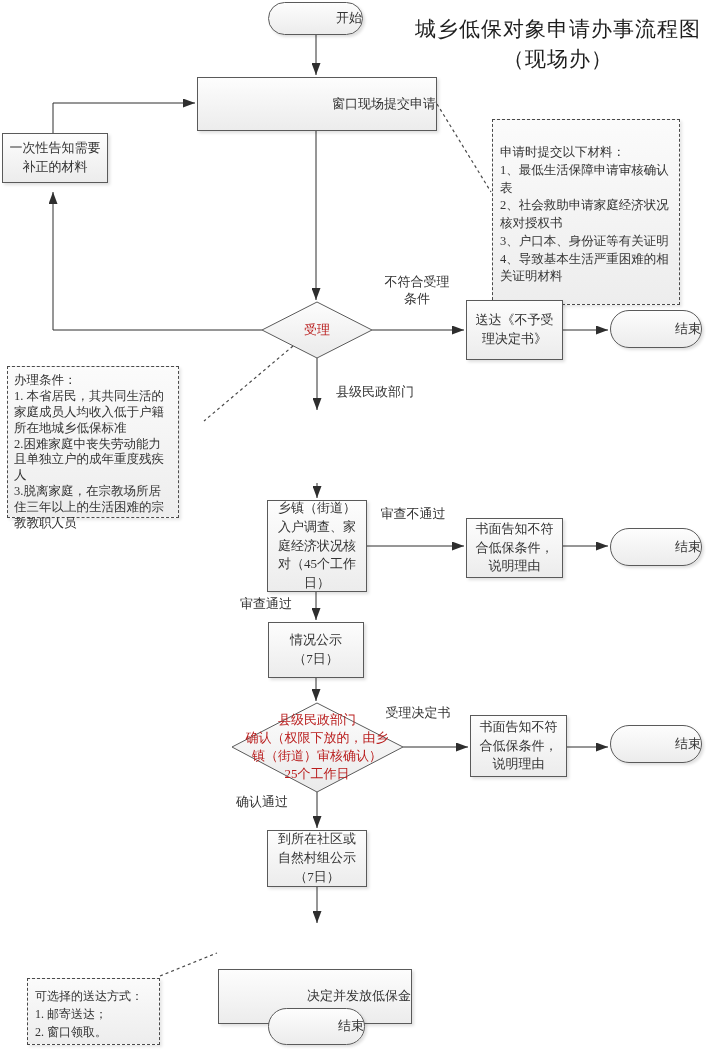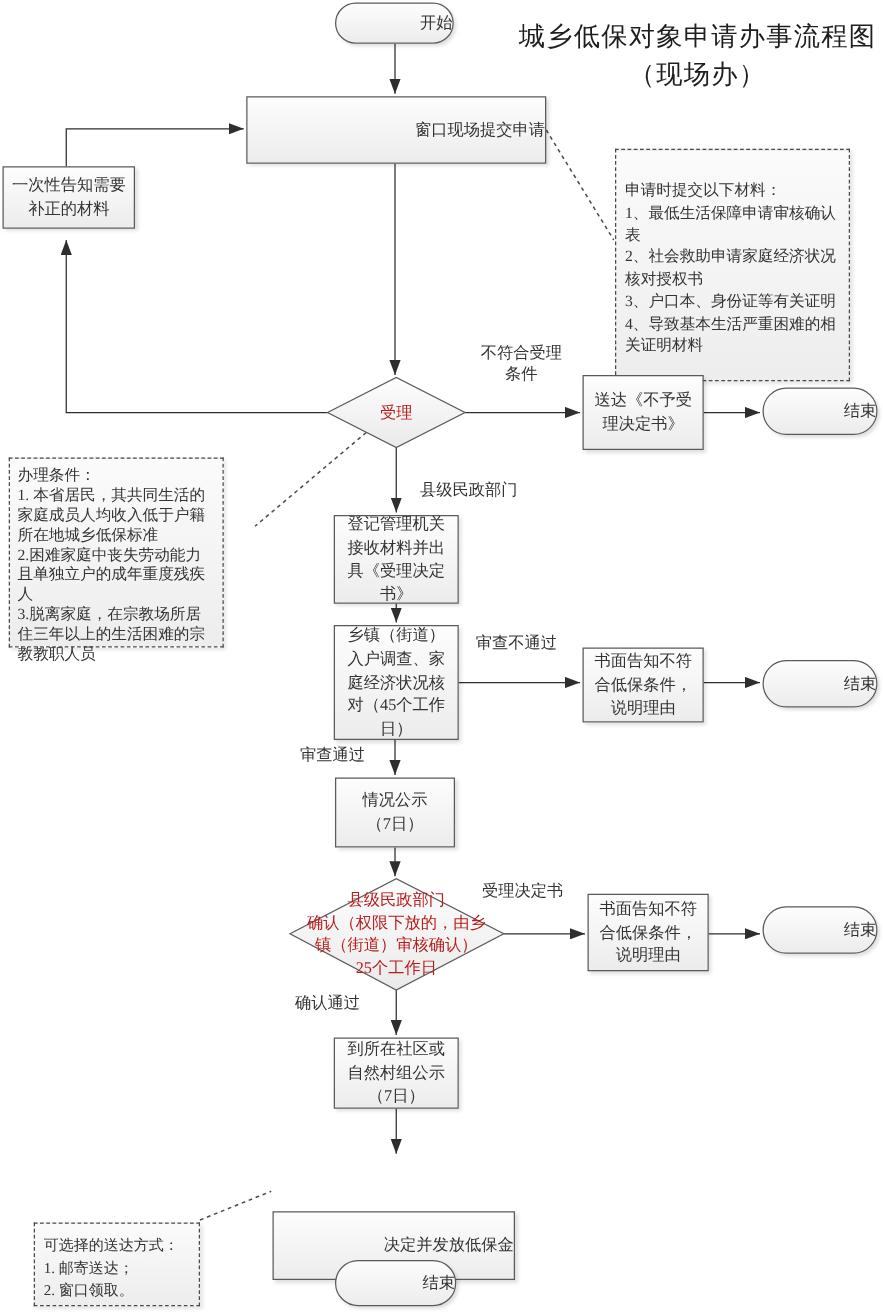--- a/index.html
+++ b/index.html
@@ -120,23 +120,20 @@
 
     <div class="note" style="left:7px;top:366px;width:172px;height:152px;padding:6px 5px 5px 6px;line-height:1.27;">
       <div>办理条件：</div>
       <div>1. 本省居民，其共同生活的家庭成员人均收入低于户籍所在地城乡低保标准</div>
       <div>2.困难家庭中丧失劳动能力且单独立户的成年重度残疾人</div>
       <div>3.脱离家庭，在宗教场所居住三年以上的生活困难的宗教教职人员</div>
     </div>
 
     <div class="label" style="left:336px;top:384px;width:96px;text-align:left;">县级民政部门</div>
 
-    <div class="node" style="left:267px;top:412px;width:100px;height:71px;">
-      <span class="inner" style="width:80px;">登记管理机关接收材料并出具《受理决定书》</span>
-    </div>
 
     <div class="node" style="left:267px;top:500px;width:100px;height:92px;">
       <span class="inner" style="width:80px;">乡镇（街道）入户调查、家庭经济状况核对（45个工作日）</span>
     </div>
 
     <div class="label" style="left:375px;top:506px;width:76px;">审查不通过</div>
 
     <div class="node" style="left:466px;top:518px;width:97px;height:60px;">
       <span class="inner" style="width:82px;">书面告知不符合低保条件，说明理由</span>
     </div>

